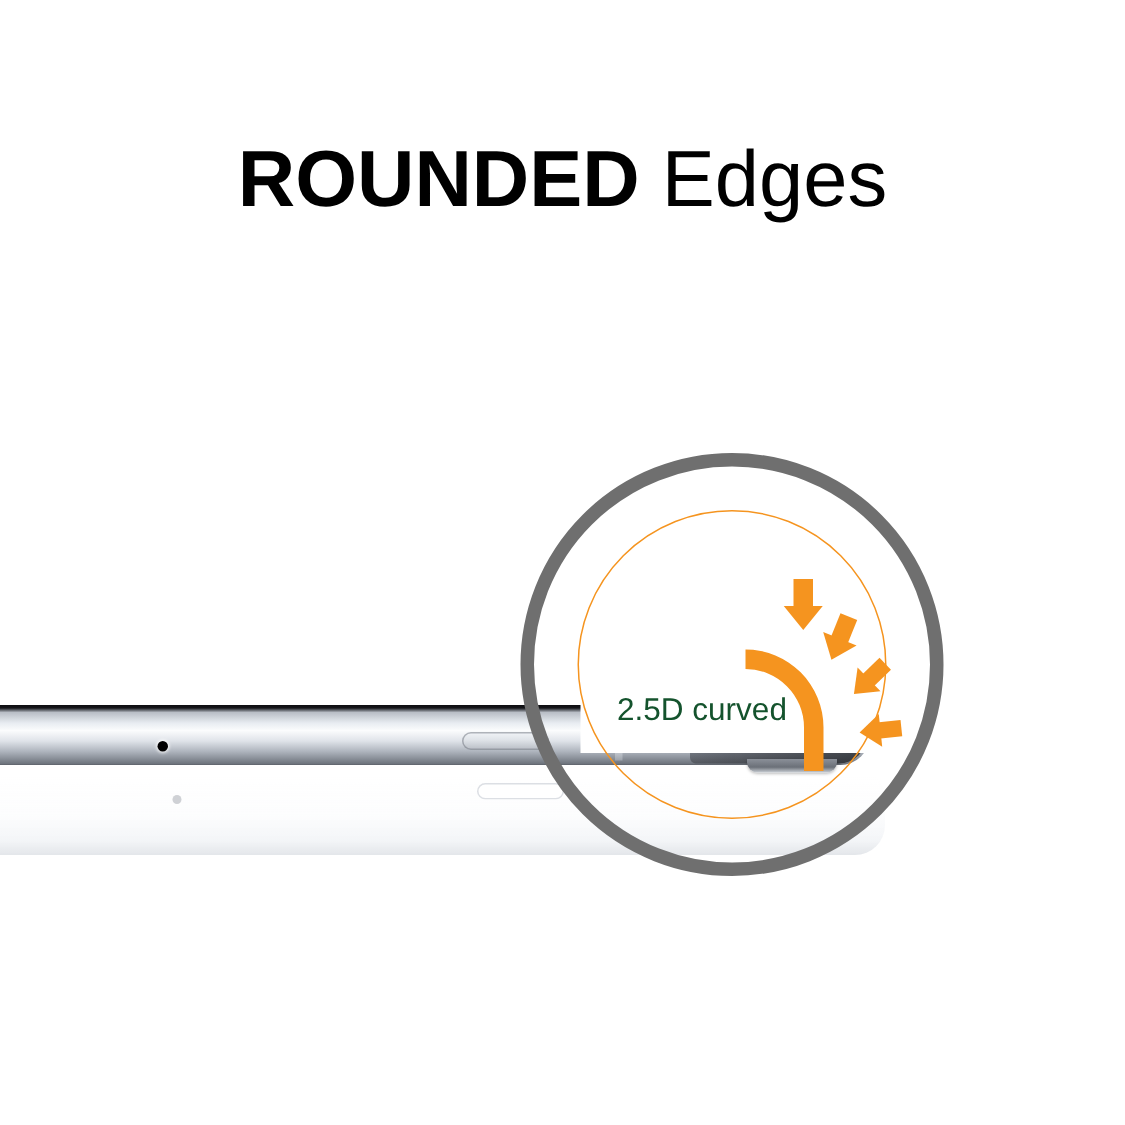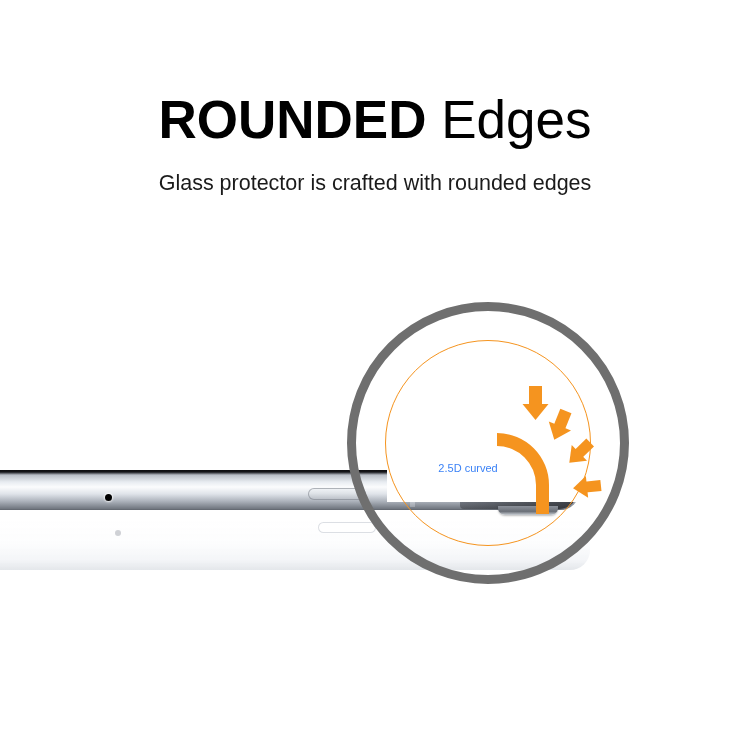--- a/index.html
+++ b/index.html
@@ -241,42 +241,41 @@
     border-radius: 101px 101px 0 0;
     background: #ffffff;
   }
 
   .label-25d {
     position: absolute;
     left: 56px;
     top: 160px;
     width: 130px;
     text-align: center;
-    font-size: 11px;
-    color: #3b82f6;
+    font-size: 21px;
+    color: #14532d;
     font-weight: 400;
     white-space: nowrap;
   }
 
   .arrows { position: absolute; left: 0; top: 0; width: 282px; height: 282px; }
 
   
   [data-interactable] { }
 </style>
 </head>
 <body>
 
 <div id="page" data-interactable="false">
 
   <div class="headline" data-interactable="false">
     <span class="strong" data-interactable="false">ROUNDED</span><span data-interactable="false">&nbsp;</span><span class="light" data-interactable="false">Edges</span>
   </div>
 
   <div class="subtitle" data-interactable="false">
-    <span class="line" data-interactable="false">Glass protector is crafted with rounded edges</span>
   </div>
 
   <div class="scene" data-interactable="false">
 
     <div class="phone" data-interactable="false">
       <div class="phone-body" data-interactable="false"></div>
       <div class="seam" data-interactable="false"></div>
       <div class="seam s2" data-interactable="false"></div>
       <div class="phone-cap" data-interactable="false"></div>
       <div class="phone-cap-shade" data-interactable="false"></div>

